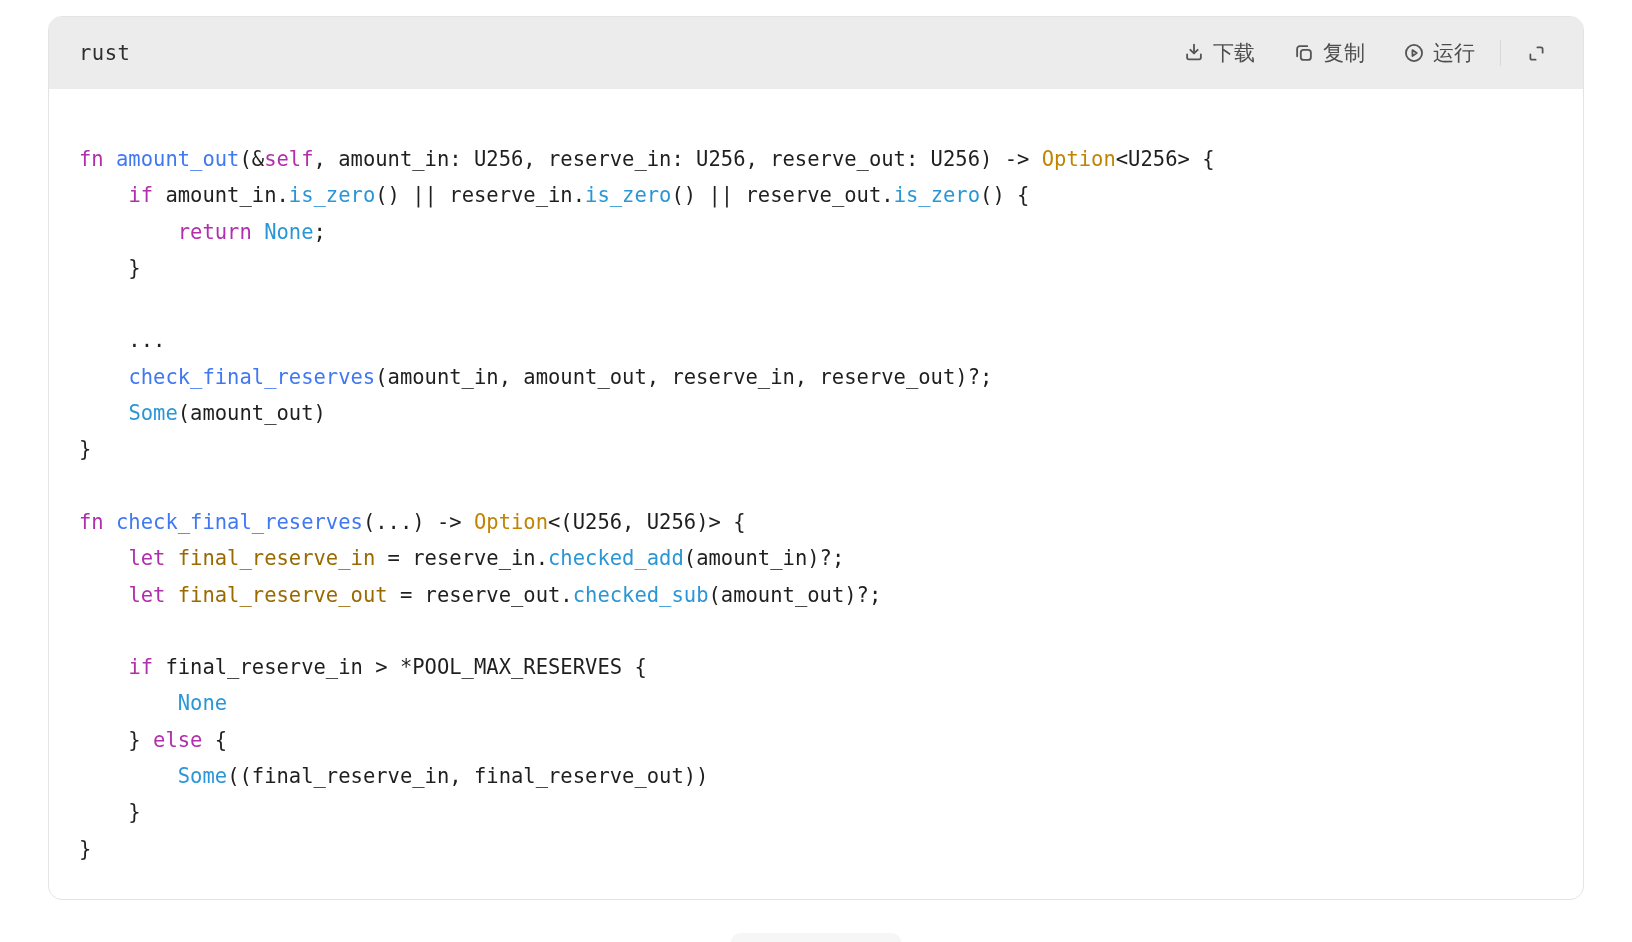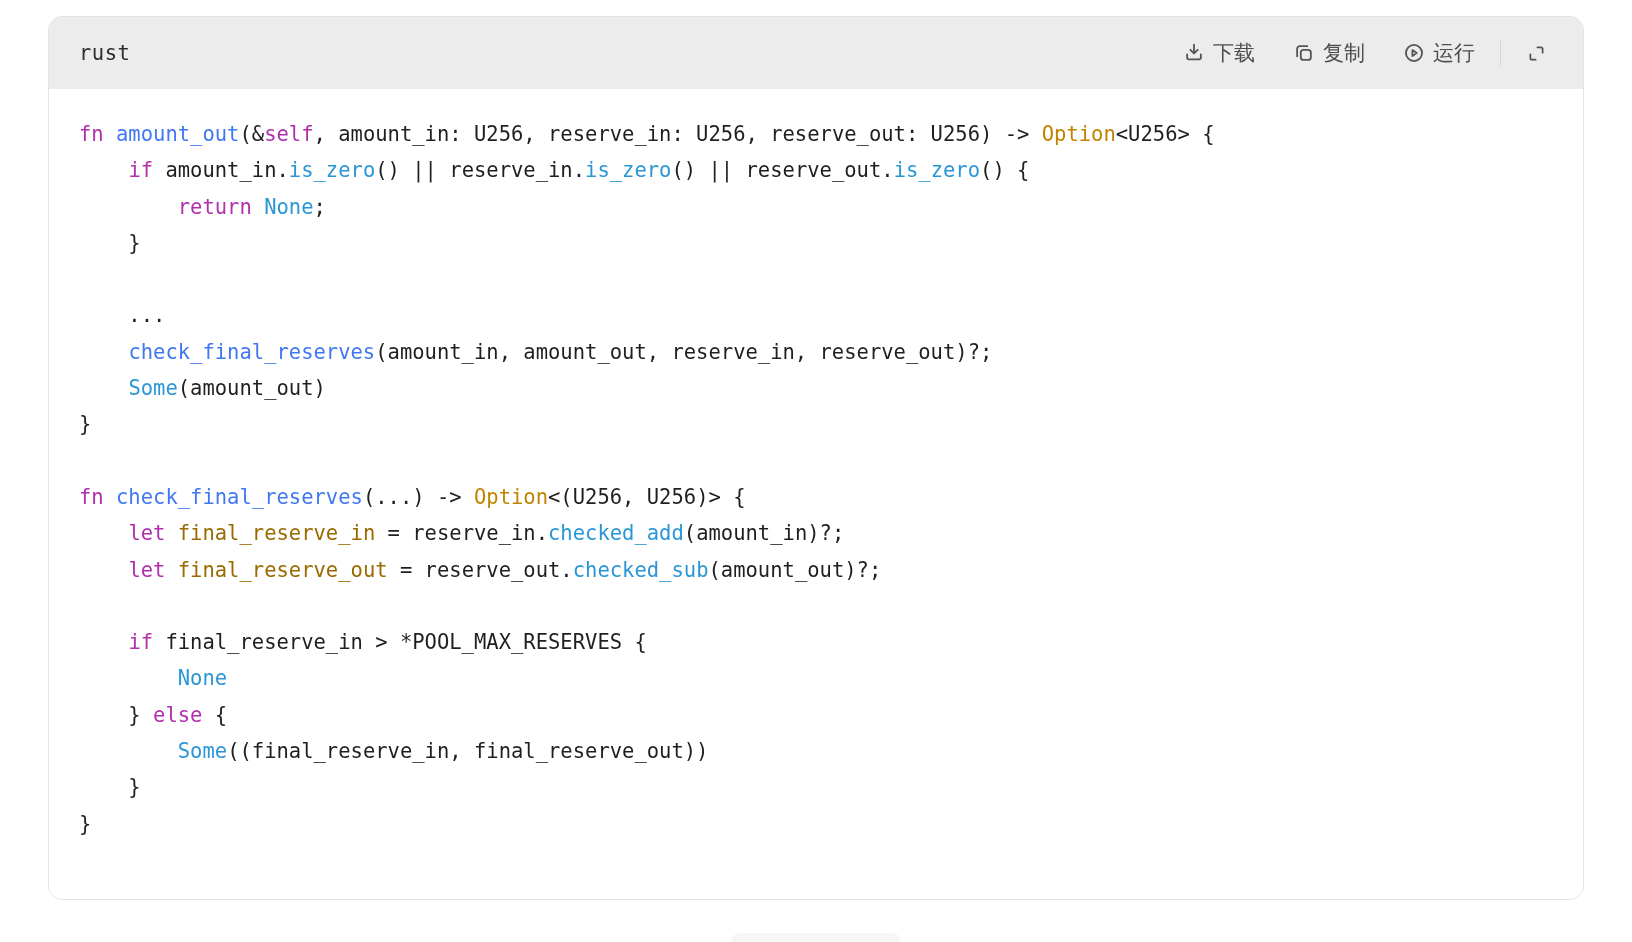--- a/index.html
+++ b/index.html
@@ -30,21 +30,21 @@
   }
   .hbtn:first-child { margin-left: 0; }
   .hbtn svg { display: block; stroke: #555555; }
   .v-divider { width: 1px; height: 26px; background: #d8d8d8; margin: 0 25px; }
   .expand-btn { margin-left: 0; }
 
   .code-area {
     padding: 27px 30px 30px 30px;
     font-family: "DejaVu Sans Mono", monospace;
     font-size: 20.5px; line-height: 36.3px;
-    white-space: pre; color: #1f1f1f;
+    white-space: pre; color: #1f1f1f; margin-top: 25px;
   }
   .code-line { height: 36.3px; }
 
   .below-fold {
     position: absolute; left: 50%; bottom: 0; transform: translateX(-50%);
     width: 170px; height: 9px; background: #f6f6f6;
     border-radius: 10px 10px 0 0;
   }
 </style>
 </head>

